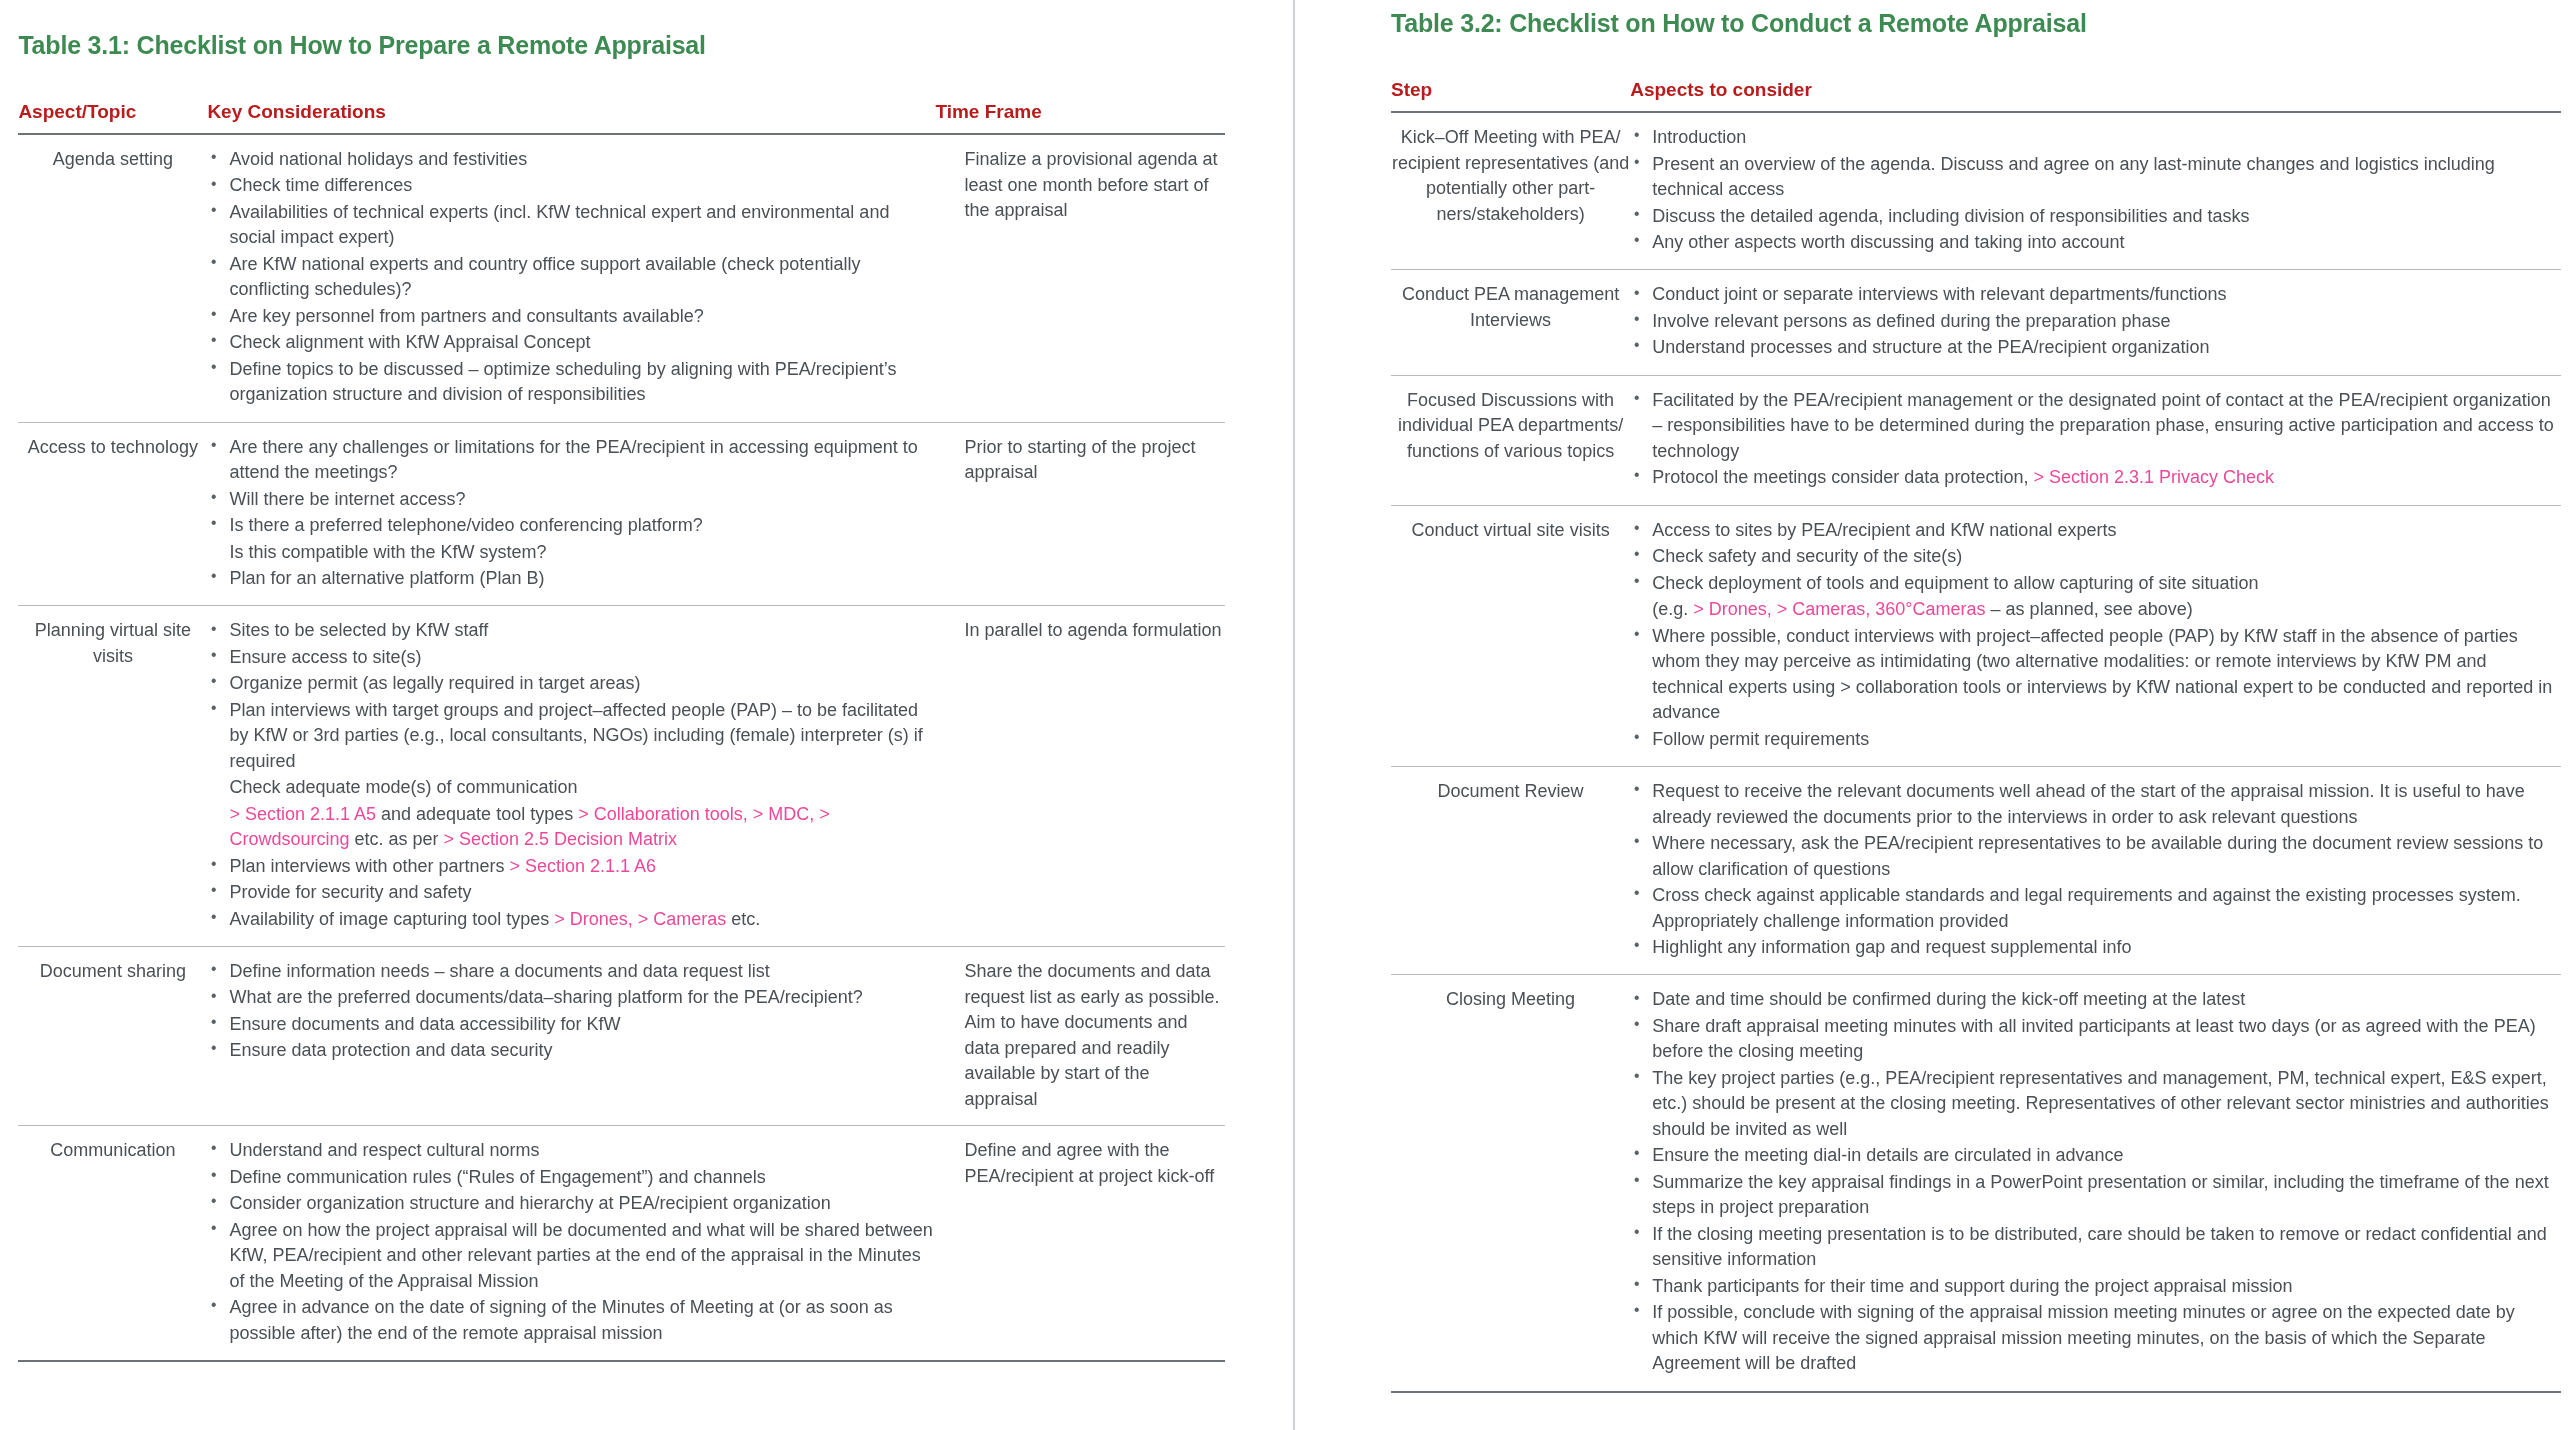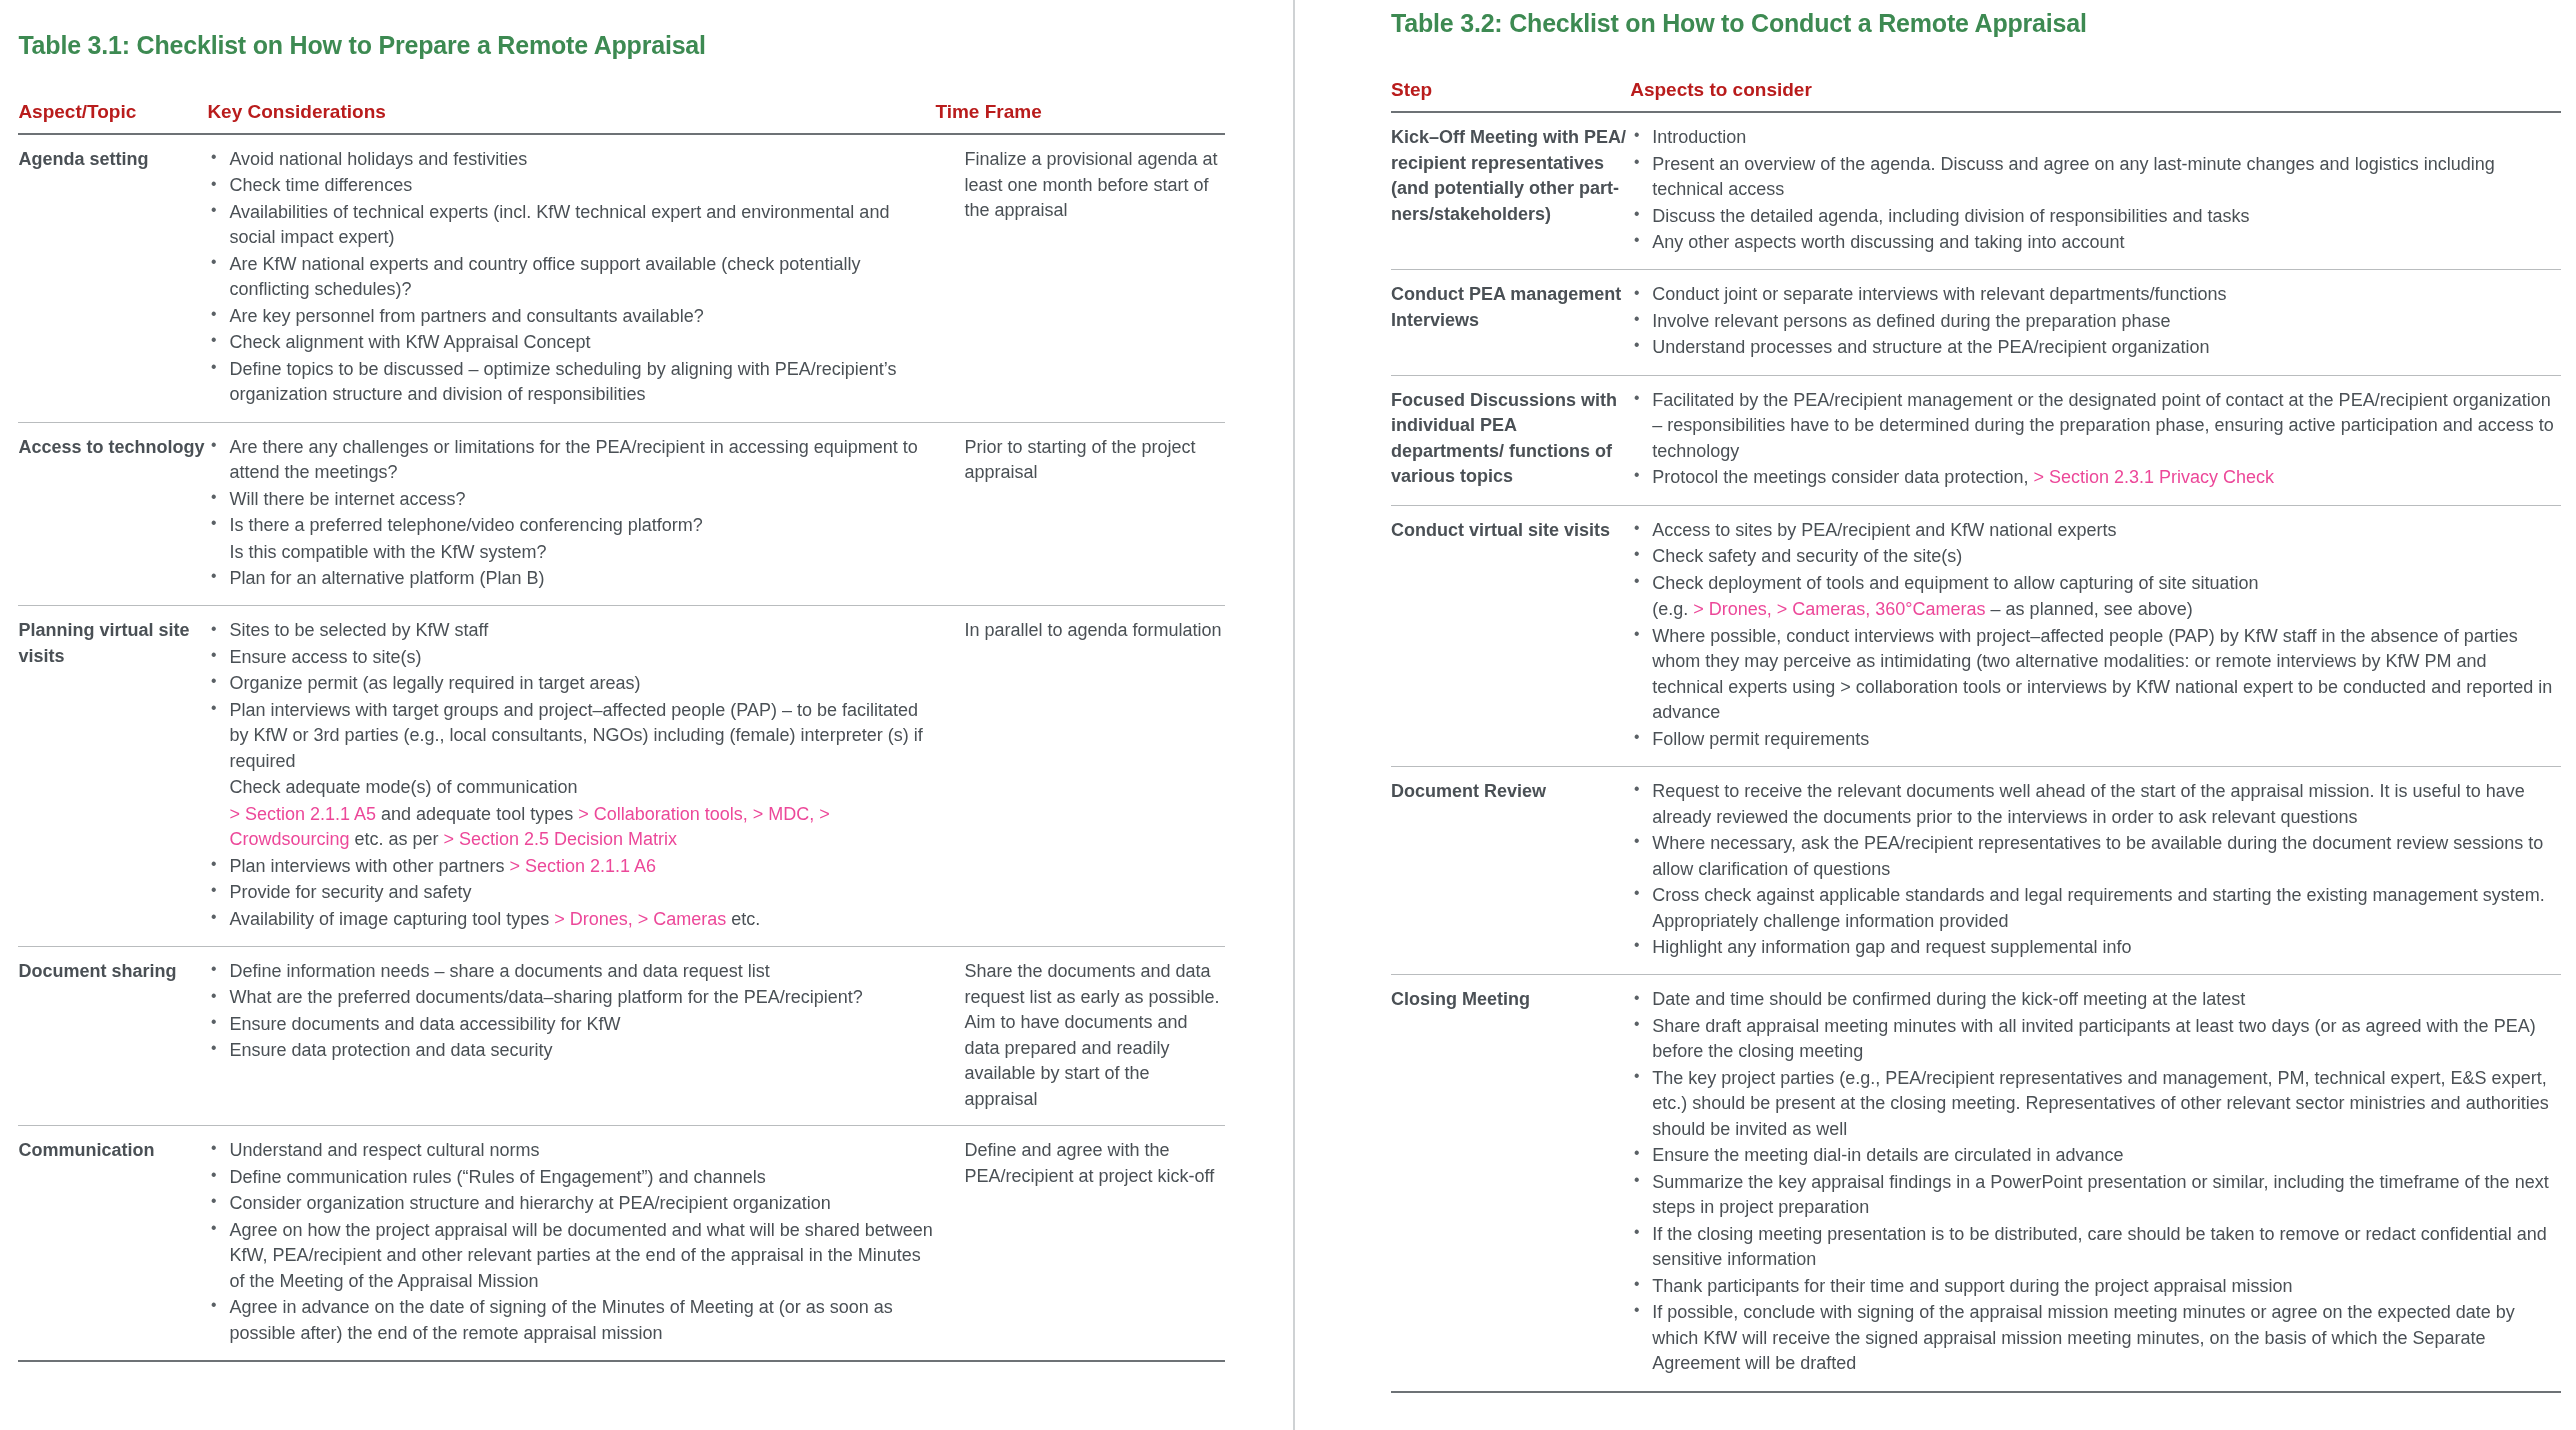--- a/index.html
+++ b/index.html
@@ -62,23 +62,24 @@
     padding: 12px 0 13px 0;
     border-bottom: 1.5px solid #b9bcbe;
     font-size: 18px;
     line-height: 1.42;
     color: #4a5055;
   }
   table.checklist tr.last-row td {
     border-bottom: 2.3px solid #6d7276;
   }
   td.step-cell {
-    font-weight: bold;
+    font-weight: normal;
     color: #33383d;
     padding-right: 13px;
+    text-align: center;
   }
   td.frame-cell { color: #4a5055; padding-left: 5.5px; }
 
   
   #table-31 col.c1 { width: 189px; }
   #table-31 col.c2 { width: 728px; }
   #table-31 col.c3 { width: 290px; }
   
   #table-32 col.c1 { width: 239px; }
   #table-32 col.c2 { width: 930px; }
@@ -273,21 +274,21 @@
                 <li class="bullet">Follow permit requirements</li>
               </ul>
             </td>
           </tr>
           <tr>
             <td class="step-cell">Document Review</td>
             <td>
               <ul class="bl">
                 <li class="bullet">Request to receive the relevant documents well ahead of the start of the appraisal mission. It is useful to have already reviewed the documents prior to the interviews in order to ask relevant questions</li>
                 <li class="bullet">Where necessary, ask the PEA/recipient representatives to be available during the document review sessions to allow clarification of questions</li>
-                <li class="bullet">Cross check against applicable standards and legal requirements and starting the existing management system. Appropriately challenge information provided</li>
+                <li class="bullet">Cross check against applicable standards and legal requirements and against the existing processes system. Appropriately challenge information provided</li>
                 <li class="bullet">Highlight any information gap and request supplemental info</li>
               </ul>
             </td>
           </tr>
           <tr class="last-row">
             <td class="step-cell">Closing Meeting</td>
             <td>
               <ul class="bl">
                 <li class="bullet">Date and time should be confirmed during the kick-off meeting at the latest</li>
                 <li class="bullet">Share draft appraisal meeting minutes with all invited participants at least two days (or as agreed with the PEA) before the closing meeting</li>

